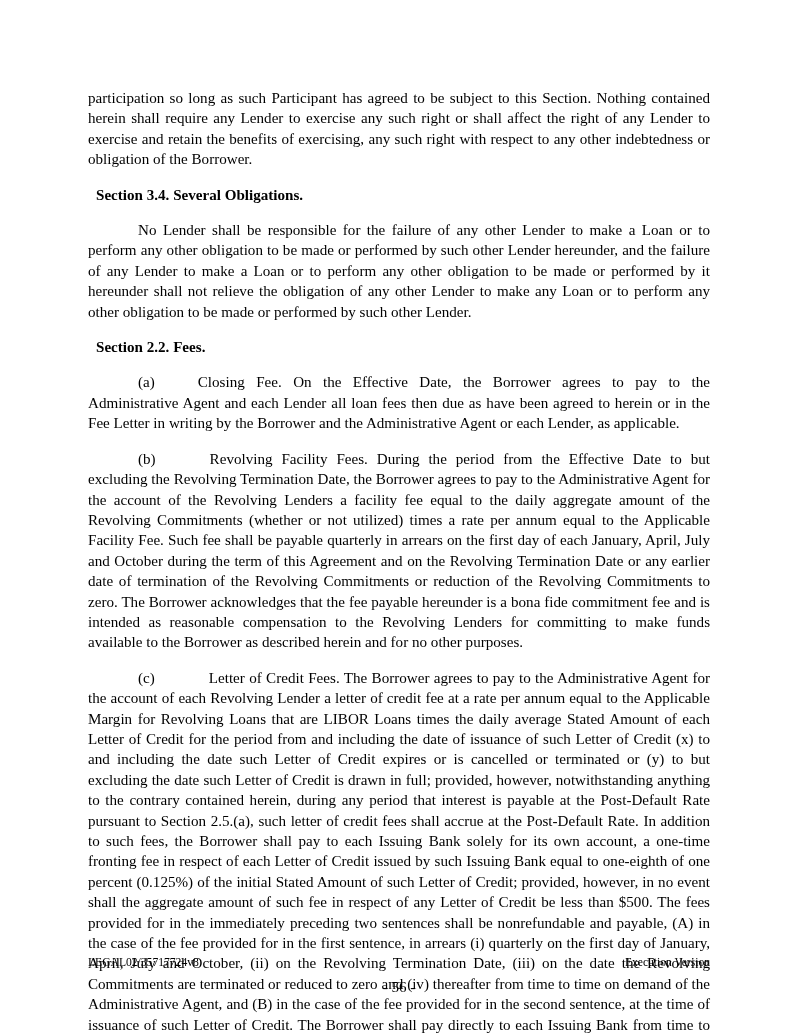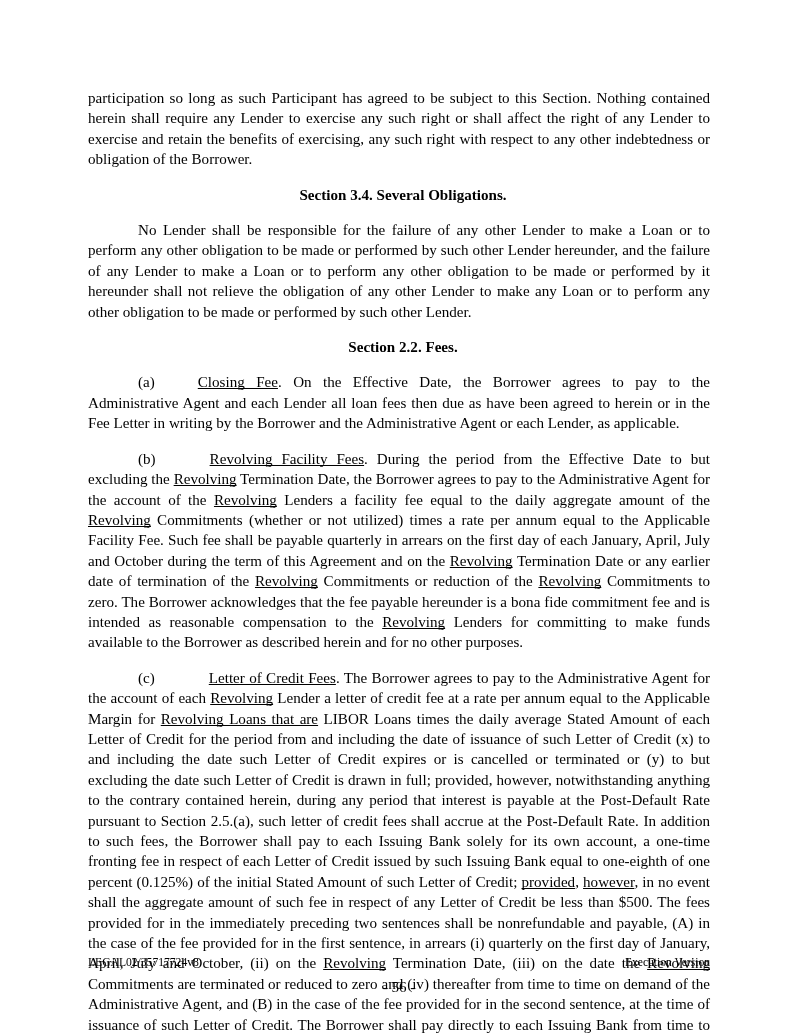--- a/index.html
+++ b/index.html
@@ -34,36 +34,35 @@
     hyphens: none;
   }
   p.para.flush {
     text-indent: 0;
   }
   p.heading {
     margin: 0 0 15px 8px;
     font-size: 15.1px;
     line-height: 20.4px;
     font-weight: bold;
-    text-align: center;
+    text-align: left;
   }
   .tab-a {
     display: inline-block;
     width: 43px;
   }
   .tab-b {
     display: inline-block;
     width: 54px;
   }
   .first-indent {
     display: inline-block;
     width: 50px;
   }
   u, .u {
-    text-decoration: underline;
     text-decoration-skip-ink: none;
   }
   .footer {
     position: absolute;
     left: 88px;
     width: 622px;
   }
   .page-number {
     top: 978px;
     text-align: center;

